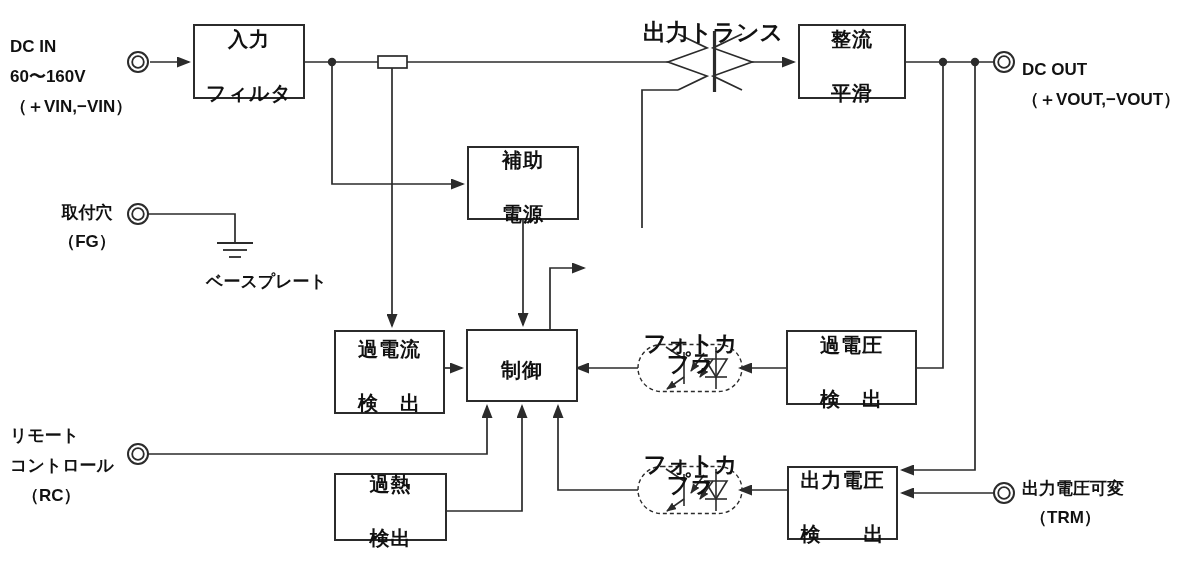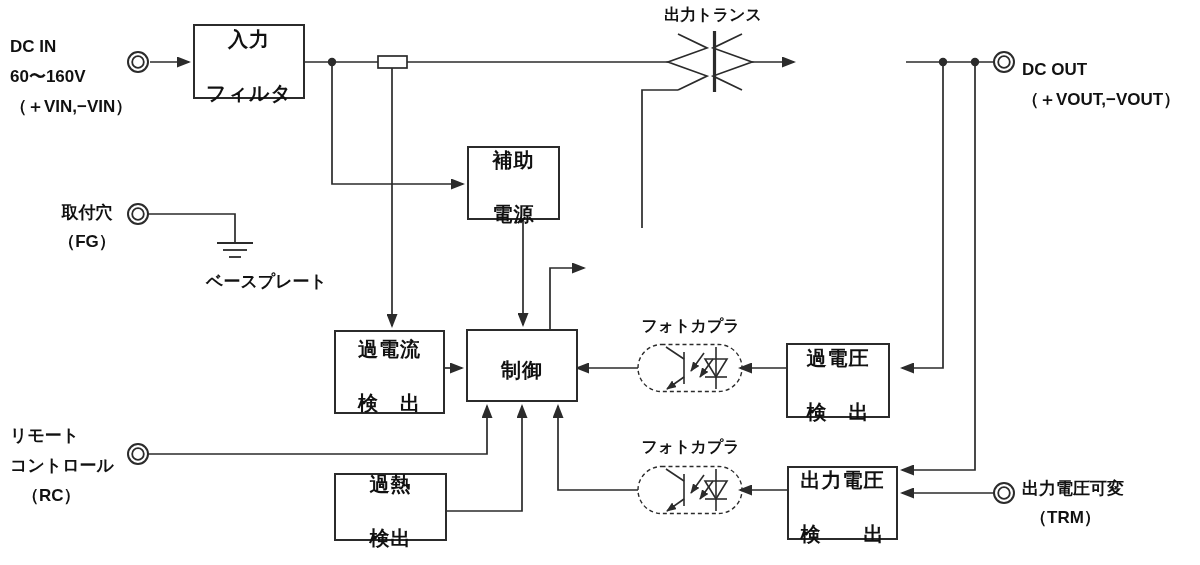--- a/index.html
+++ b/index.html
@@ -10,21 +10,21 @@
   }
   .wire-layer{position:absolute;left:0;top:0;}
   .box{
     position:absolute;box-sizing:border-box;border:2px solid #2b2b2b;background:#ffffff;
     display:flex;flex-direction:column;align-items:center;justify-content:center;
     font-size:20px;line-height:26px;text-align:center;letter-spacing:1px;gap:20px;
   }
   .lbl{position:absolute;font-size:17px;line-height:22px;}
   .lbl.small{line-height:21px;}
   .lbl.center{text-align:center;}
-  .sec{position:absolute;font-size:16px;line-height:20px;text-align:center;}
+  .sec{position:absolute;font-size:23px;line-height:20px;text-align:center;margin-top:17px;}
   .lbl span,.box span{display:block;margin-top:8px;}
 </style>
 </head>
 <body>
 
 <div class="stage">
 
   <svg class="wire-layer" width="1200" height="565" viewBox="0 0 1200 565">
     <defs>
       <marker id="arr" markerUnits="userSpaceOnUse" markerWidth="14" markerHeight="11" refX="12" refY="5.5" orient="auto">
@@ -124,32 +124,36 @@
         <circle cx="1004" cy="493" r="10" stroke-width="2"></circle>
           <circle cx="1004" cy="493" r="5.8" stroke-width="1.8"></circle>
       </g>
     </g>
   </svg>
 
   <div class="box" style="left:193px;top:24px;width:112px;height:75px">
     <span>入力</span>
     <span>フィルタ</span>
   </div>
-  <div class="box" style="left:467px;top:146px;width:93px;height:74px">
+  <div class="box" style="left:798px;top:24px;width:108px;height:75px">
+    <span>整流</span>
+    <span>平滑</span>
+  </div>
+  <div class="box" style="left:467px;top:146px;width:112px;height:74px">
     <span>補助</span>
     <span>電源</span>
   </div>
   <div class="box" style="left:334px;top:330px;width:111px;height:84px">
     <span>過電流</span>
     <span>検　出</span>
   </div>
   <div class="box" style="left:466px;top:329px;width:112px;height:73px">
     <span>制御</span>
   </div>
-  <div class="box" style="left:786px;top:343px;width:104px;height:75px">
+  <div class="box" style="left:786px;top:330px;width:131px;height:75px">
     <span>過電圧</span>
     <span>検　出</span>
   </div>
   <div class="box" style="left:334px;top:473px;width:113px;height:68px">
     <span>過熱</span>
     <span>検出</span>
   </div>
   <div class="box" style="left:787px;top:466px;width:111px;height:74px">
     <span>出力電圧</span>
     <span>検　　出</span>

